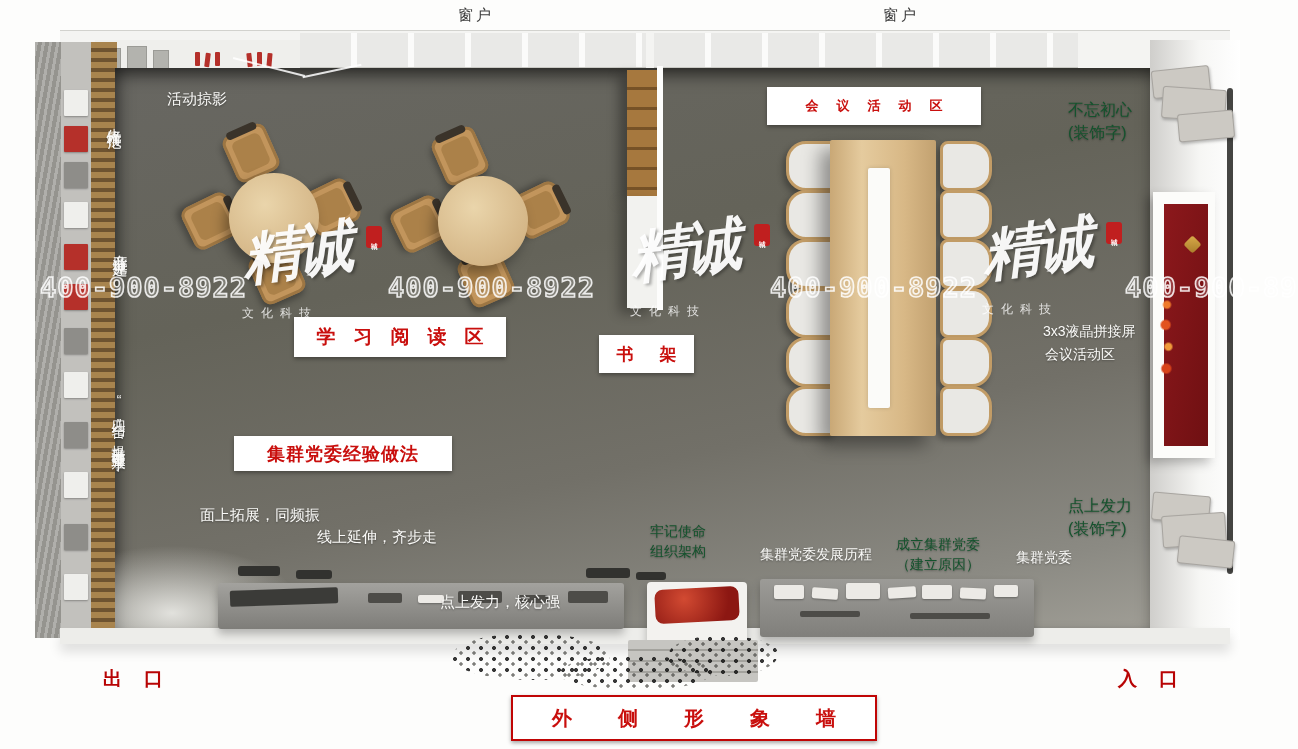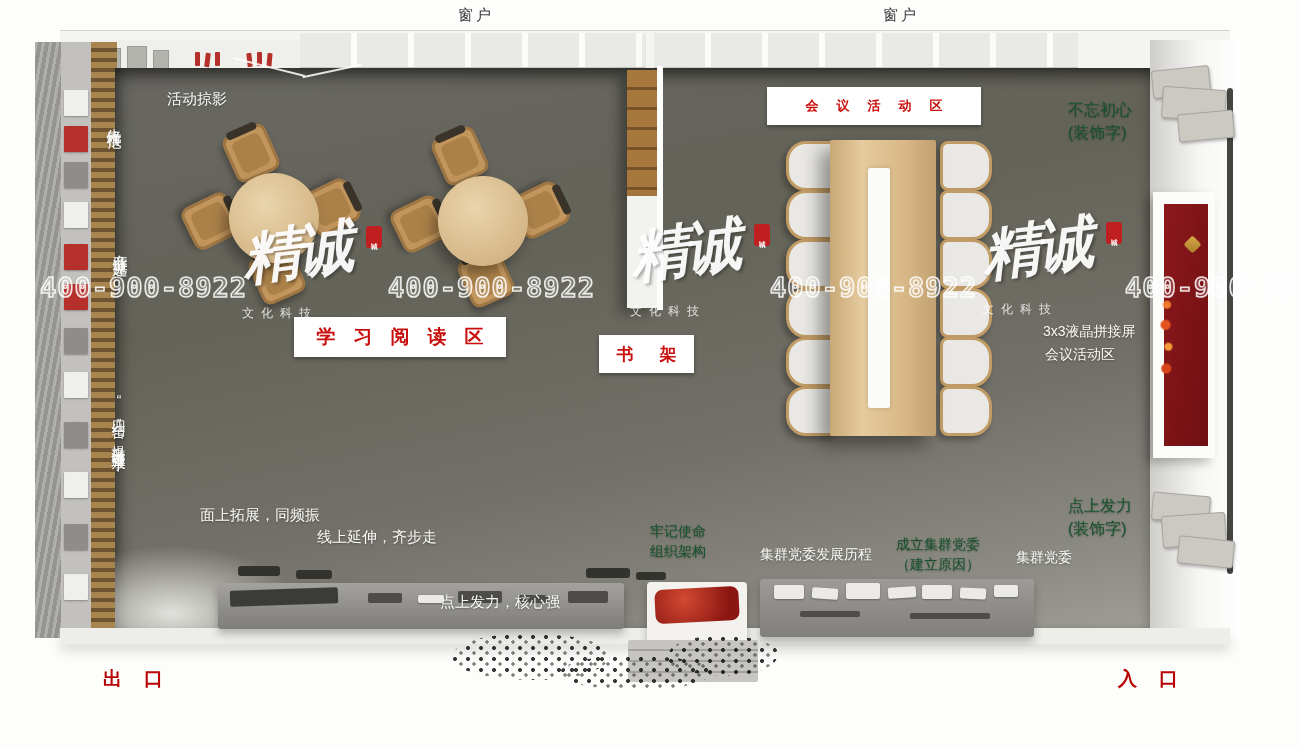--- a/index.html
+++ b/index.html
@@ -237,20 +237,26 @@
 
   <div class="zone-box" style="left:294px;top:317px;width:212px;height:40px;">
     <span style="font-size:19px;letter-spacing:18px;margin-right:-18px;">学习阅读区</span>
   </div>
   <div class="zone-box" style="left:767px;top:87px;width:214px;height:38px;">
     <span style="font-size:13px;letter-spacing:18px;margin-right:-18px;">会议活动区</span>
   </div>
   <div class="zone-box" style="left:599px;top:335px;width:95px;height:38px;">
     <span style="font-size:17px;letter-spacing:26px;margin-right:-26px;">书架</span>
   </div>
+  <div class="zone-box" style="left:234px;top:436px;width:218px;height:35px;">
+    <span style="font-size:18px;letter-spacing:1px;">集群党委经验做法</span>
+  </div>
+  <div class="zone-box outer-box">
+    <span style="font-size:20px;letter-spacing:46px;margin-right:-46px;">外侧形象墙</span>
+  </div>
 
   <div class="lbl lbl-white" style="left:200px;top:506px;">面上拓展，同频振</div>
   <div class="lbl lbl-white" style="left:317px;top:528px;">线上延伸，齐步走</div>
   <div class="lbl lbl-white" style="left:440px;top:549px;margin-top:44px;">点上发力，核心强</div>
 
   <div class="lbl lbl-white-2l" style="left:650px;top:521px;">
     <div>牢记使命</div>
     <div>组织架构</div>
   </div>
   <div class="lbl lbl-white" style="left:760px;top:546px;font-size:14px;">集群党委发展历程</div>

